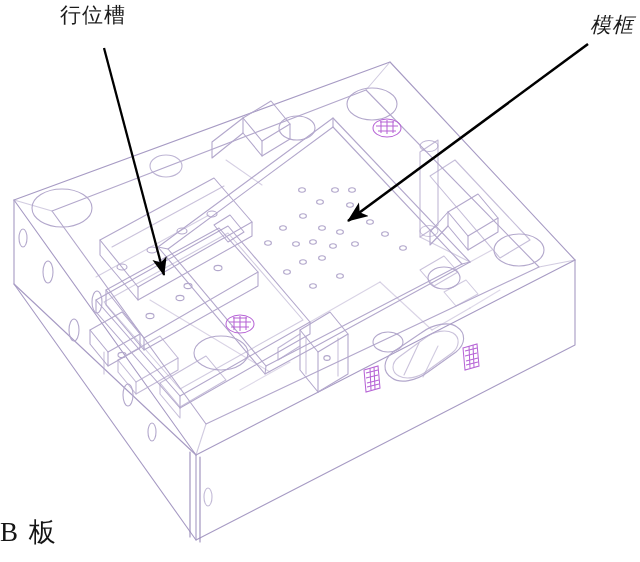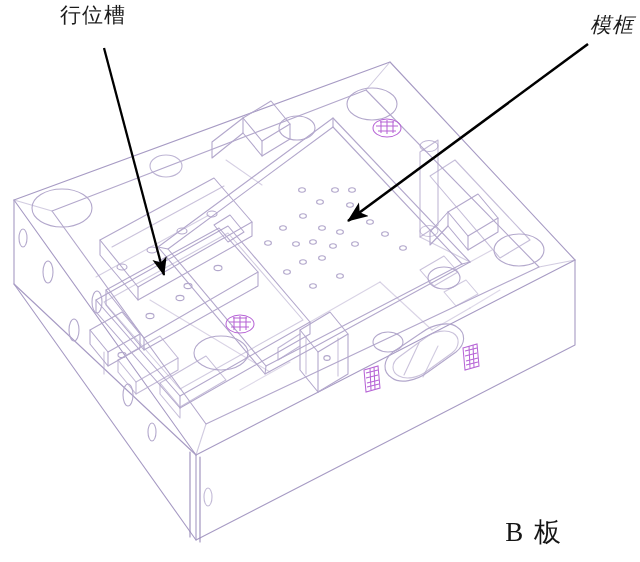--- a/index.html
+++ b/index.html
@@ -21,21 +21,21 @@
     letter-spacing:1px;
     white-space:nowrap;
     line-height:1;
   }
   #label-slider-groove{ left:60px; top:4px; }
   #label-mold-frame{ left:590px; top:14px;font-style:italic; }
   #caption{
     position:absolute;
     left:0;right:0;
     top:514px;
-    text-align:right;
+    text-align:left;
     font-family:"Liberation Serif", serif;
     font-size:27px;
     color:#151515;
     letter-spacing:2px;
   }
   svg{display:block;}
 </style>
 </head>
 <body>
 

